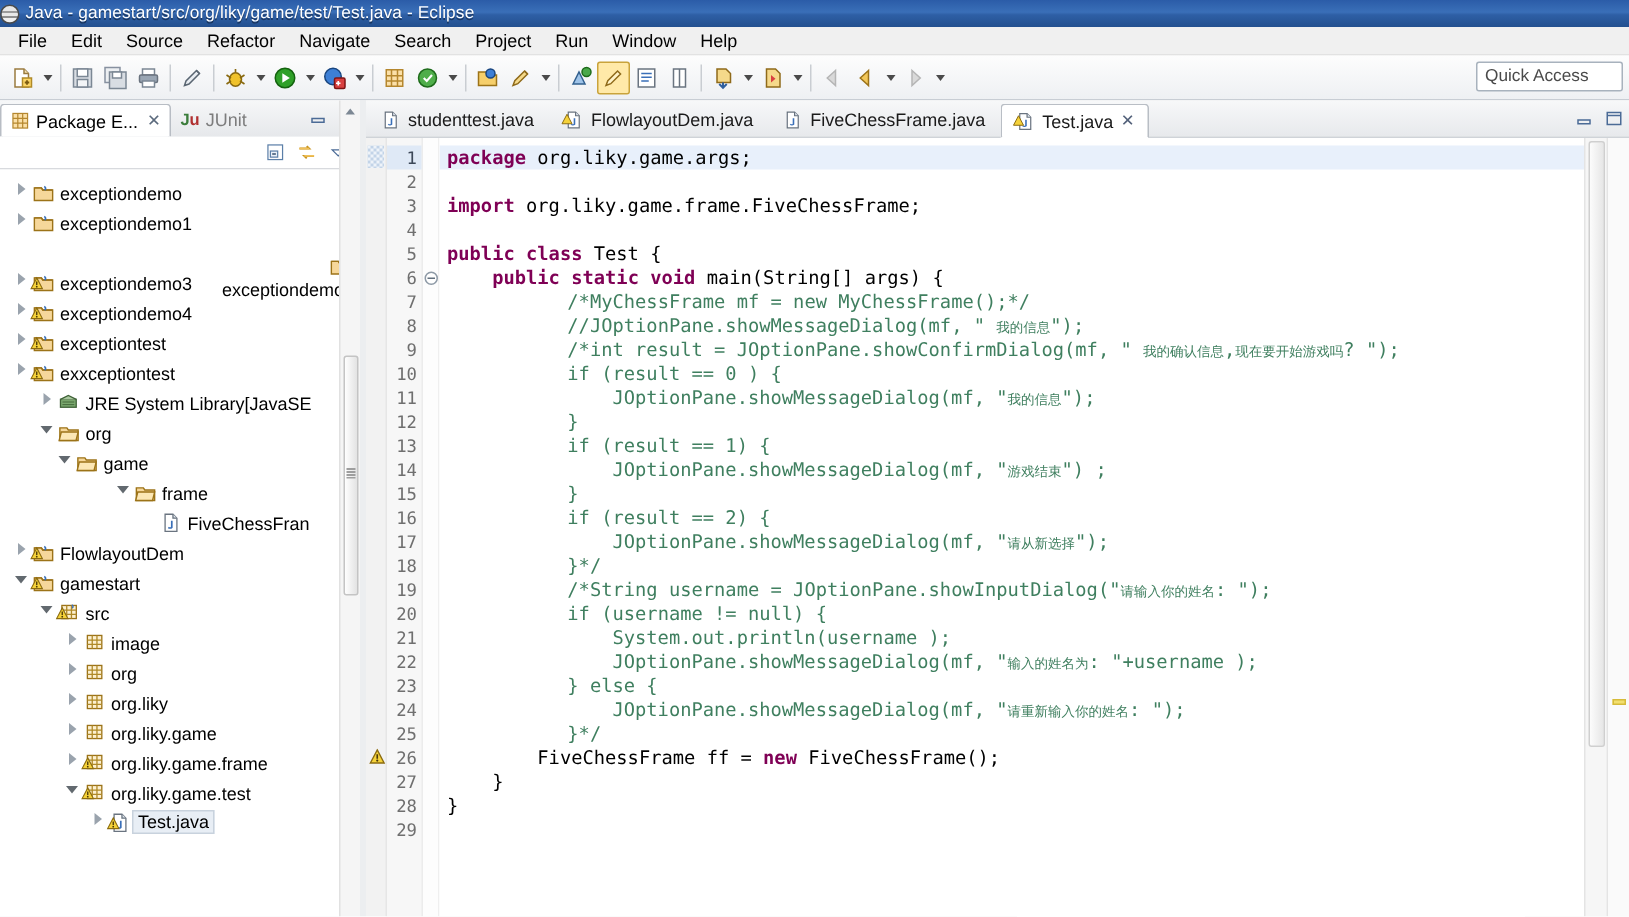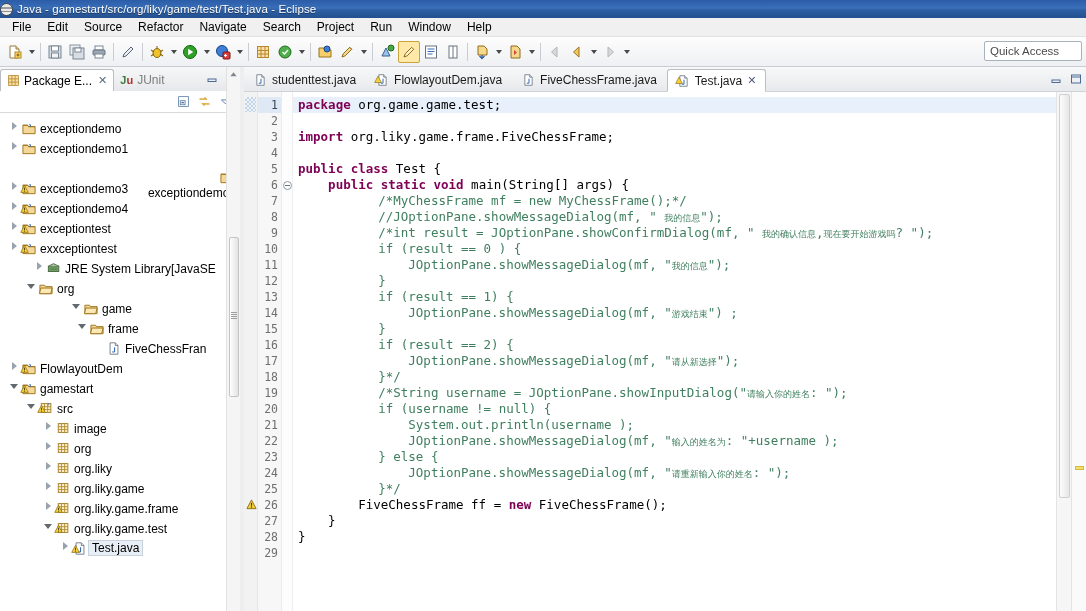--- a/index.html
+++ b/index.html
@@ -535,21 +535,21 @@
               <path d="M8.5 3.5c1.6 .8 1 2 .3 2.6" stroke="#3a6fb8" fill="none" stroke-width="1.2"></path>
             </svg>
             <span class="warnbadge"><svg viewBox="0 0 12 12" style="width:9px;height:10px">
                 <path d="M6 1L11 10.5H1z" fill="#f5d23a" stroke="#8c6c10"></path>
                 <path d="M6 4.2v3.2" stroke="#4a3808" stroke-width="1.2"></path>
                 <circle cx="6" cy="8.8" r=".8" fill="#4a3808"></circle>
               </svg></span>
           </span>
           <span class="lbl">exxceptiontest</span>
         </div>
-        <div class="trow" style="padding-left: 33px;">
+        <div class="trow" style="padding-left: 25px;">
           <span class="twist closed"></span>
           <span class="ticon">
             <svg viewBox="0 0 16 16" style="width:16px;height:14px">
               <rect x="1.5" y="6" width="12" height="6" fill="#7aa86e" stroke="#3f6237"></rect>
               <path d="M1.5 6l6-3 6 3" fill="#a9c79e" stroke="#3f6237"></path>
               <path d="M3 8h9M3 10h9" stroke="#3f6237" stroke-width=".7"></path>
             </svg>
           </span>
           <span class="lbl">JRE System Library</span>
           <span class="dim"> [JavaSE</span>
@@ -557,21 +557,21 @@
         <div class="trow" style="padding-left: 25px;">
           <span class="twist open"></span>
           <span class="ticon">
             <svg viewBox="0 0 16 16" style="width:16px;height:15px">
               <path d="M1.5 4.5h5l1 1.5h7v7.5h-13z" fill="#f6d79a" stroke="#9c7318"></path>
               <path d="M2.5 7.5h12l-1.5 6h-12z" fill="#fce7b5" stroke="#9c7318"></path>
             </svg>
           </span>
           <span class="lbl">org</span>
         </div>
-        <div class="trow" style="padding-left: 70px;">
+        <div class="trow" style="padding-left: 37px;">
           <span class="twist open"></span>
           <span class="ticon">
             <svg viewBox="0 0 16 16" style="width:16px;height:15px">
               <path d="M1.5 4.5h5l1 1.5h7v7.5h-13z" fill="#f6d79a" stroke="#9c7318"></path>
               <path d="M2.5 7.5h12l-1.5 6h-12z" fill="#fce7b5" stroke="#9c7318"></path>
             </svg>
           </span>
           <span class="lbl">game</span>
         </div>
         <div class="trow" style="padding-left: 76px;">
@@ -875,21 +875,21 @@
           <div class="fl"></div>
           <div class="fl"></div>
           <div class="fl"></div>
           <div class="fl"></div>
           <div class="fl"></div>
           <div class="fl"></div>
           <div class="fl"></div>
           <div class="fl"></div>
         </div>
       <div id="code">
-          <div class="cl cur"><span class="kw">package</span><span> org.game.game.test;</span></div>
+          <div class="cl cur"><span class="kw">package</span><span> org.liky.game.args;</span></div>
           <div class="cl"></div>
           <div class="cl"><span class="kw">import</span><span> org.liky.game.frame.FiveChessFrame;</span></div>
           <div class="cl"></div>
           <div class="cl"><span class="kw">public class</span><span> Test {</span></div>
           <div class="cl"><span>    </span><span class="kw">public static void</span><span> main(String[] args) {</span></div>
           <div class="cl"><span>        </span><span class="cmt">/*MyChessFrame mf = new MyChessFrame();*/</span></div>
           <div class="cl"><span>        </span><span class="cmt">//JOptionPane.showMessageDialog(mf, " <span class="cn">我的信息</span>");</span></div>
           <div class="cl"><span>        </span><span class="cmt">/*int result = JOptionPane.showConfirmDialog(mf, " <span class="cn">我的确认信息</span>,<span class="cn">现在要开始游戏吗</span>? ");</span></div>
           <div class="cl"><span>        </span><span class="cmt">if (result == 0 ) {</span></div>
           <div class="cl"><span>            </span><span class="cmt">JOptionPane.showMessageDialog(mf, "<span class="cn">我的信息</span>");</span></div>

